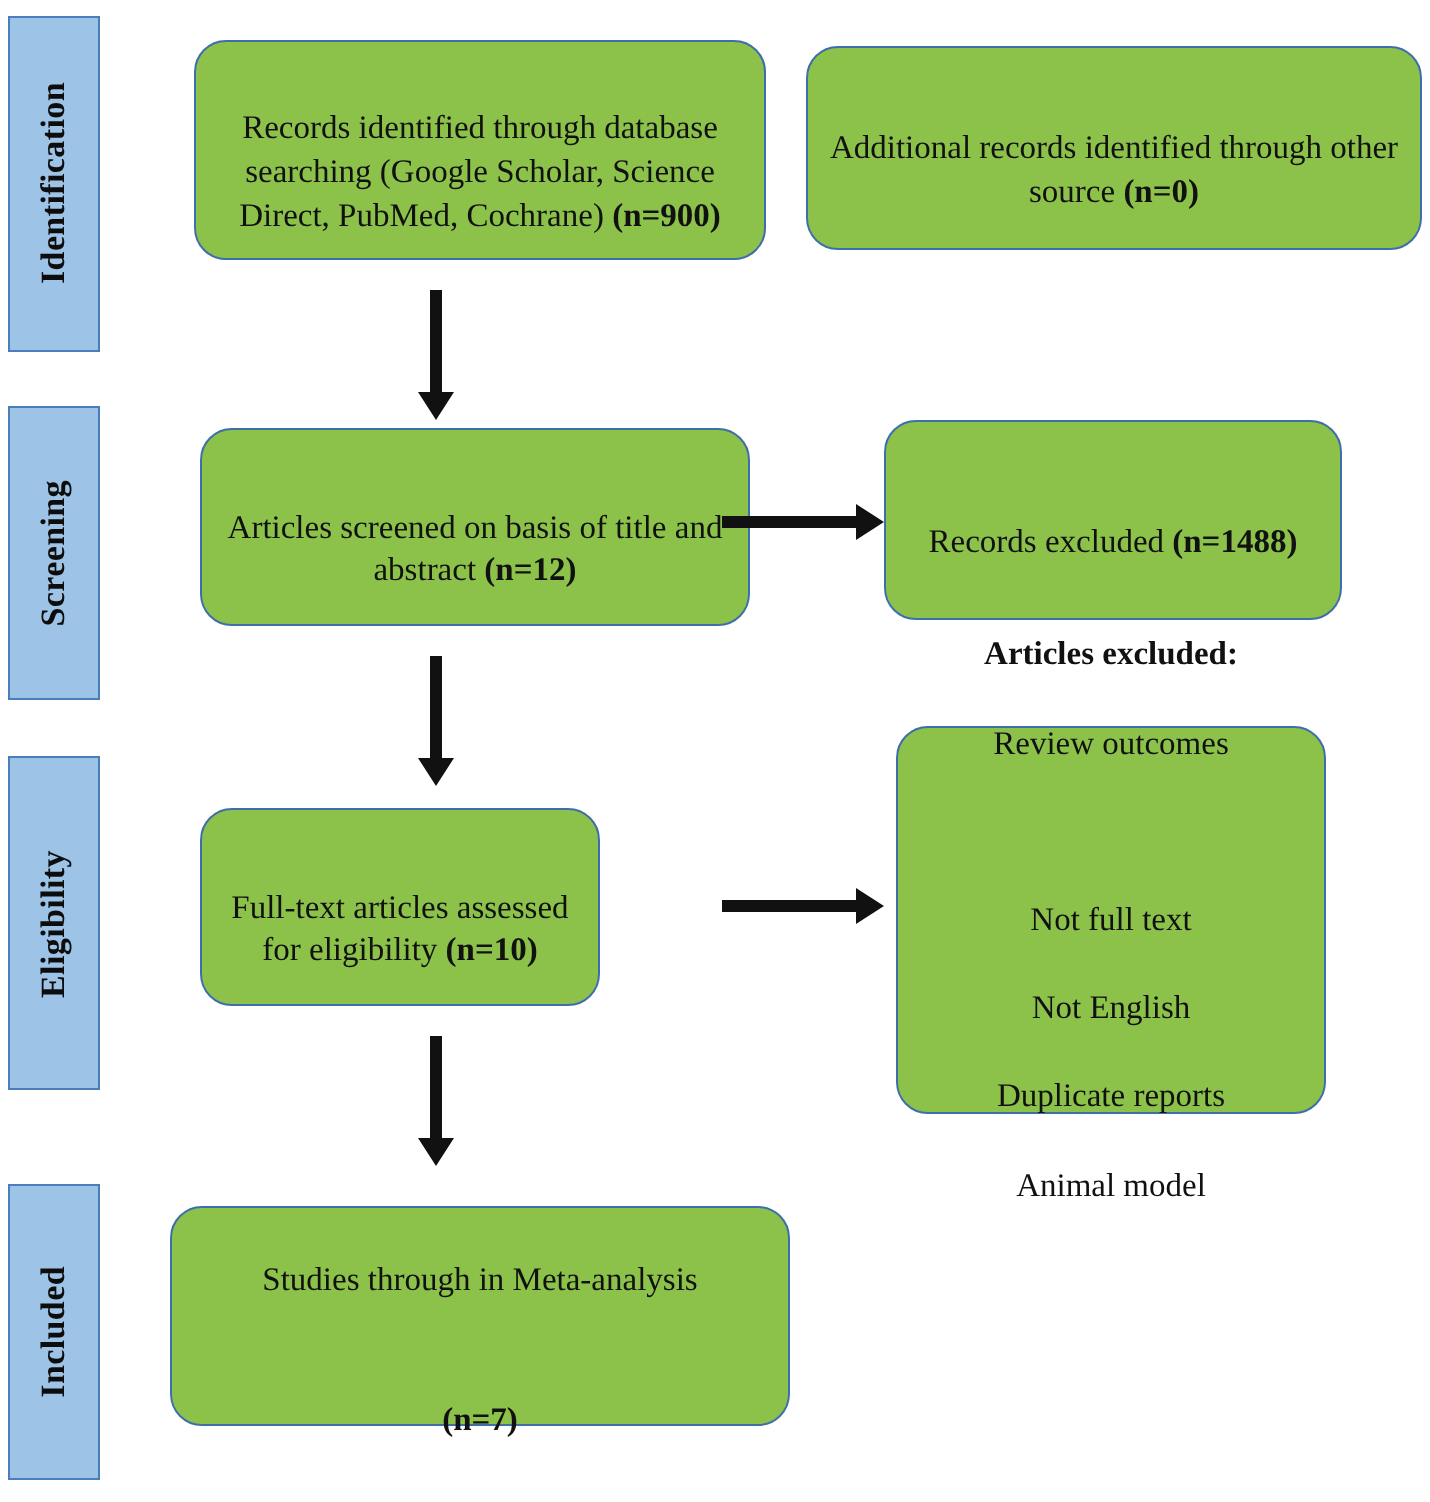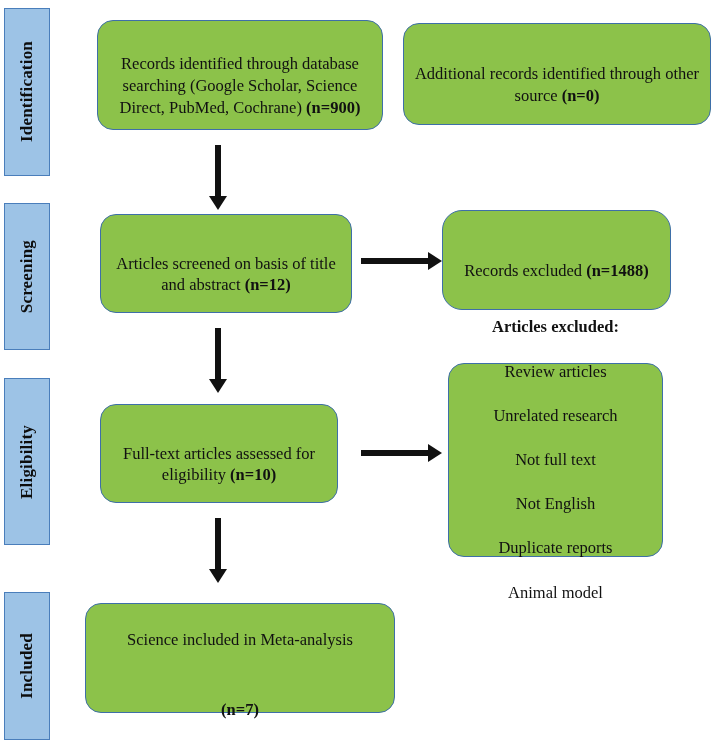--- a/index.html
+++ b/index.html
@@ -131,58 +131,58 @@
   </div>
 
   <div class="flow-box" style="left:403px; top:23px; width:308px; height:102px;">
     <div class="box-text">
       <span>Additional records identified through other source </span><b>(n=0)</b>
     </div>
   </div>
 
   <div class="arrow-v" style="left:215px; top:145px; height:52px;"></div>
 
-  <div class="flow-box" style="left:100px; top:214px; width:252px; height:99px;">
+  <div class="flow-box" style="left:100px; top:214px; width:275px; height:99px;">
     <div class="box-text">
       <span>Articles screened on basis of title and abstract </span><b>(n=12)</b>
     </div>
   </div>
 
   <div class="arrow-h" style="left:361px; top:258px; width:68px;"></div>
 
-  <div class="flow-box" style="left:442px; top:210px; width:229px; height:100px;border-radius:20px;">
+  <div class="flow-box" style="left:442px; top:210px; width:229px; height:100px;">
     <div class="box-text">
       <span>Records excluded </span><b>(n=1488)</b>
     </div>
   </div>
 
   <div class="arrow-v" style="left:215px; top:328px; height:52px;"></div>
 
-  <div class="flow-box" style="left:100px; top:404px; width:238px; height:99px;">
+  <div class="flow-box" style="left:100px; top:404px; width:200px; height:99px;">
     <div class="box-text">
       <span>Full-text articles assessed for eligibility </span><b>(n=10)</b>
     </div>
   </div>
 
   <div class="arrow-h" style="left:361px; top:450px; width:68px;"></div>
 
   <div class="flow-box list-box" style="left:448px; top:363px; width:215px; height:194px;">
     <div class="box-text">
       <span class="list-head">Articles excluded:</span>
-      <span>Review articles</span><br>
-      <span>Unrelated research</span><br>
+      <span>Review outcomes</span><br>
+      <br>
       <span>Not full text</span><br>
       <span>Not English</span><br>
       <span>Duplicate reports</span><br>
       <span>Animal model</span><br>
     </div>
   </div>
 
   <div class="arrow-v" style="left:215px; top:518px; height:52px;"></div>
 
   <div class="flow-box spaced" style="left:85px; top:603px; width:310px; height:110px;">
     <div class="box-text">
-      <span>Science included in Meta-analysis</span><br>
+      <span>Studies through in Meta-analysis</span><br>
       <b>(n=7)</b>
     </div>
   </div>
 
 </div>
 
 </body></html>

